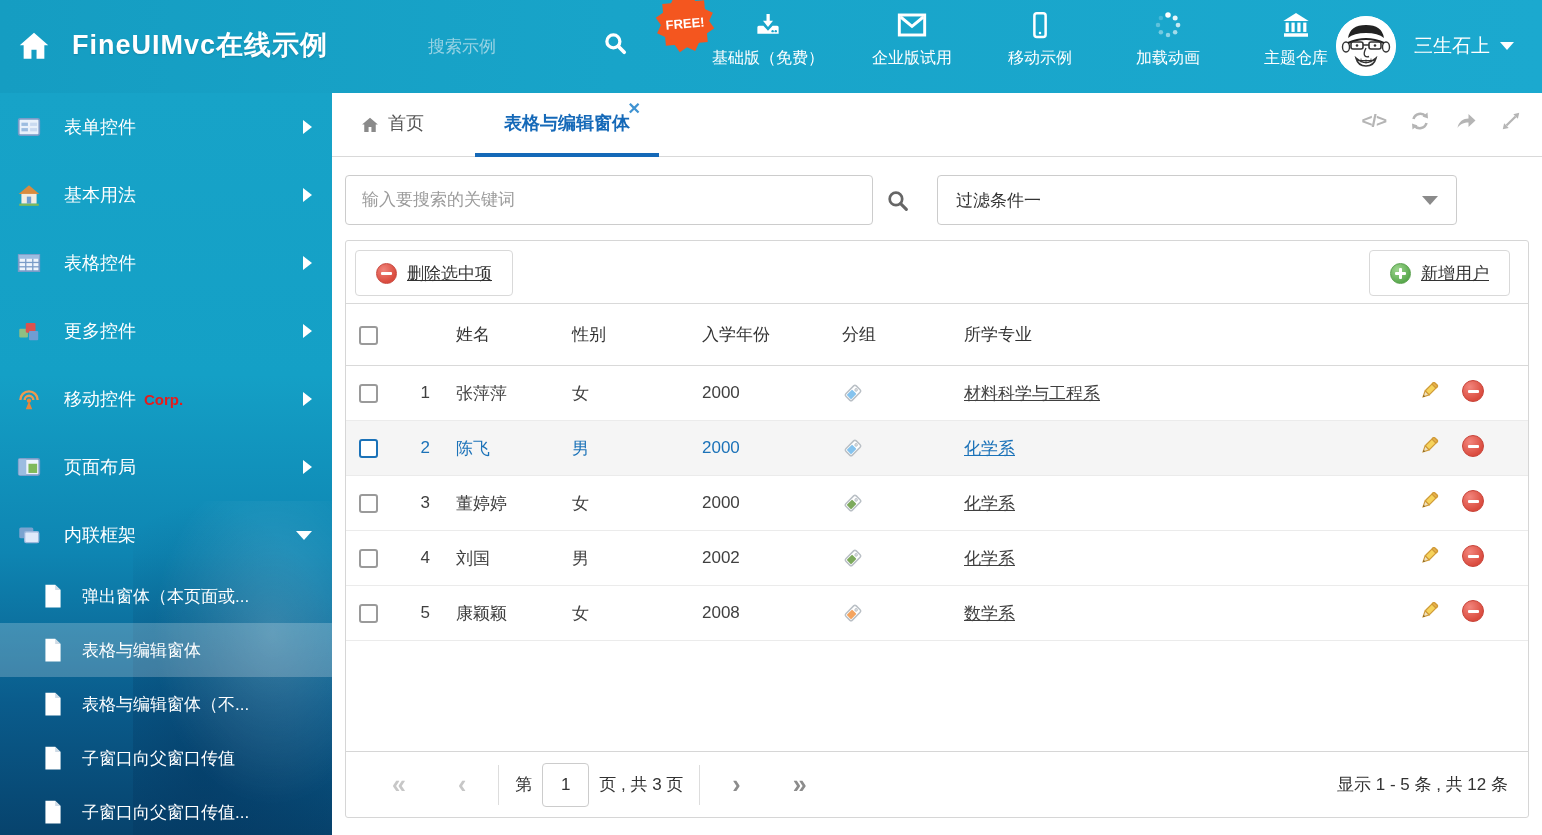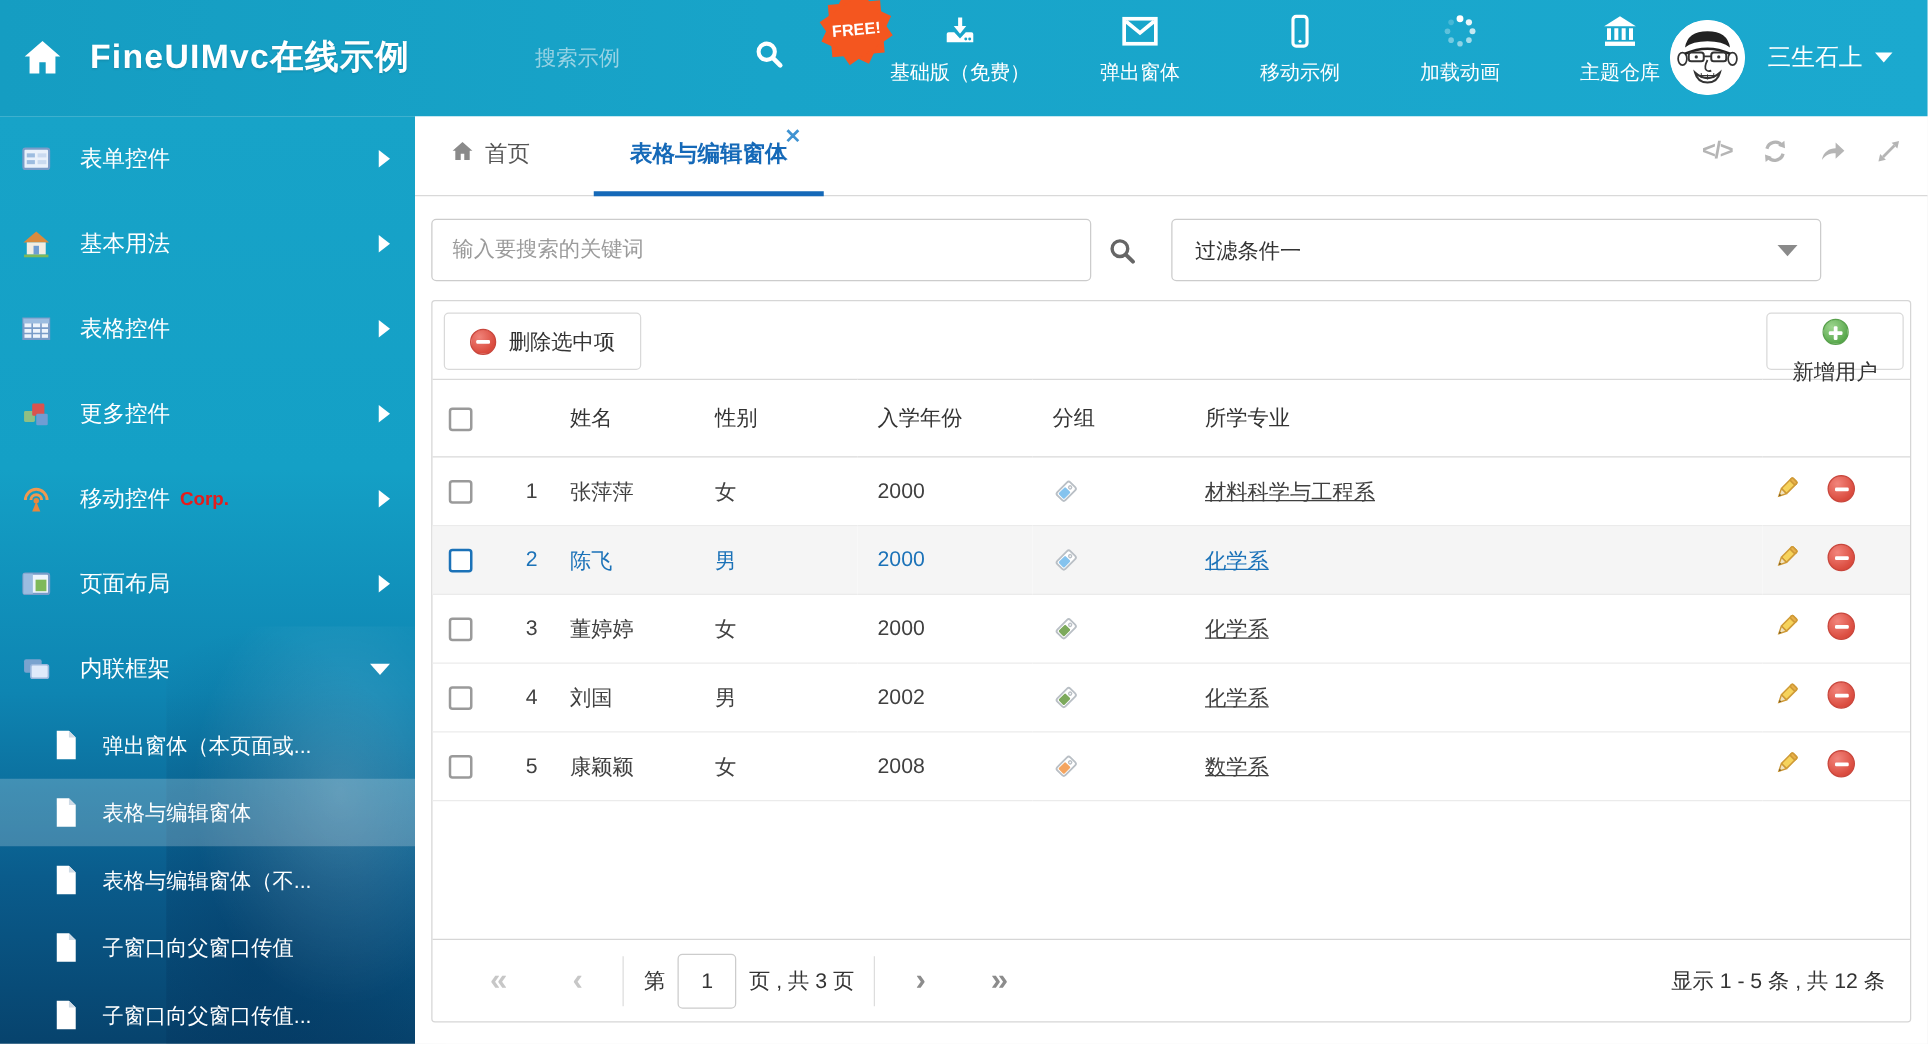--- a/index.html
+++ b/index.html
@@ -51,21 +51,21 @@
   .mi-badge { color:#e51c1c; font-size:15px; margin-left:8px; font-weight:bold; }
   .submenu { position:relative; z-index:2; }
   .sub-item { height:54px; display:flex; align-items:center; padding-left:42px; cursor:pointer; font-size:17px; }
   .sub-item.sel { background:rgba(255,255,255,.22); }
   .sub-item .fi { margin-right:18px; }
 
   
   .main { position:absolute; left:332px; top:93px; width:1210px; height:742px; background:#fff; }
 
   .tabstrip { position:relative; height:64px; border-bottom:1px solid #d9d9d9; background:#fff; }
-  .tab-home { position:absolute; left:28px; top:18px; display:flex; align-items:flex-start; gap:8px;
+  .tab-home { position:absolute; left:28px; top:18px; display:flex; align-items:flex-end; gap:8px;
     font-size:18px; color:#555; cursor:pointer; }
   .tab-active { position:absolute; left:143px; top:0; width:184px; height:64px; cursor:pointer; }
   .tab-active .t-lbl { position:absolute; left:0; right:0; top:18px; text-align:center;
     color:#1569b8; font-weight:bold; font-size:18px; }
   .tab-active .t-underline { position:absolute; left:0; right:0; bottom:0; height:4px; background:#1569b8; }
   .tab-close { position:absolute; right:18px; top:6px; color:#3f93d2; font-weight:bold; font-size:16px; cursor:pointer; }
   .strip-tools { position:absolute; right:20px; top:16px; display:flex; gap:22px; align-items:center; }
   .strip-tools .tool { cursor:pointer; color:#b5b5b5; }
   .tool-code { font-size:19px; font-weight:bold; letter-spacing:-1px; }
 
@@ -79,23 +79,23 @@
     border-radius:4px; display:flex; align-items:center; padding:0 18px; font-size:17px; color:#333;
     cursor:pointer; background:#fff; }
   .dropdown .caret2 { margin-left:auto; width:0; height:0; border-left:8px solid transparent;
     border-right:8px solid transparent; border-top:9px solid #8a8a8a; }
 
   
   .grid { position:absolute; left:13px; top:147px; width:1184px; height:578px;
     border:1px solid #d6d6d6; border-radius:3px; background:#fff; }
   .g-toolbar { position:relative; height:62px; }
   .btn { position:absolute; top:9px; height:46px; background:#fff; border:1px solid #d9d9d9;
-    border-radius:4px; display:flex; align-items:center; gap:10px; padding:4px 20px; font-size:17px;
-    color:#333; cursor:pointer; }
-  .btn-del { left:9px; } .btn-add { right:5px;flex-direction:column; }
+    border-radius:4px; display:flex; align-items:center; gap:10px; padding:16px 20px; font-size:17px;
+    color:#333; cursor:pointer;text-decoration:underline; }
+  .btn-del { left:9px; } .btn-add { right:18px; }
   .circle-ic { width:21px; height:21px; border-radius:50%; position:relative; flex:0 0 21px; }
   .circle-red { background:radial-gradient(circle at 35% 30%, #f0837a, #da4b3e 70%); border:1px solid #c8463c; }
   .circle-red:after { content:""; position:absolute; left:4px; top:8.5px; width:11px; height:3px; background:#fff; border-radius:1px;}
   .circle-green { background:radial-gradient(circle at 35% 30%, #9ed68f, #57a74b 75%); border:1px solid #58a04c; }
   .circle-green:after { content:""; position:absolute; left:4px; top:8.5px; width:11px; height:3px; background:#fff; border-radius:1px;}
   .circle-green:before { content:""; position:absolute; left:8px; top:4.5px; width:3px; height:11px; background:#fff; border-radius:1px; z-index:1;}
 
   table.gtable { width:100%; border-collapse:collapse; table-layout:fixed; }
   .gtable th { border-top:1px solid #d9d9d9; border-bottom:1px solid #d9d9d9; height:62px;
     font-size:17px; font-weight:normal; color:#333; text-align:left; padding-left:16px; }
@@ -159,21 +159,21 @@
       </span>
       <span class="lbl">基础版（免费）</span>
     </div>
     <div class="nav-item">
       <span>
         <svg width="32" height="30" viewBox="0 0 24 22">
           <rect x="2.5" y="3.5" width="19" height="15" fill="none" stroke="#fff" stroke-width="2.2"></rect>
           <polyline points="3.5,5 12,12 20.5,5" fill="none" stroke="#fff" stroke-width="2.2"></polyline>
         </svg>
       </span>
-      <span class="lbl">弹出窗体</span>
+      <span class="lbl">企业版试用</span>
     </div>
     <div class="nav-item">
       <span>
         <svg width="30" height="30" viewBox="0 0 24 24">
           <rect x="7.5" y="2.5" width="9" height="19" rx="2" fill="none" stroke="#fff" stroke-width="2"></rect>
           <circle cx="12" cy="18.4" r="1" fill="#fff"></circle>
         </svg>
       </span>
       <span class="lbl">移动示例</span>
     </div>

